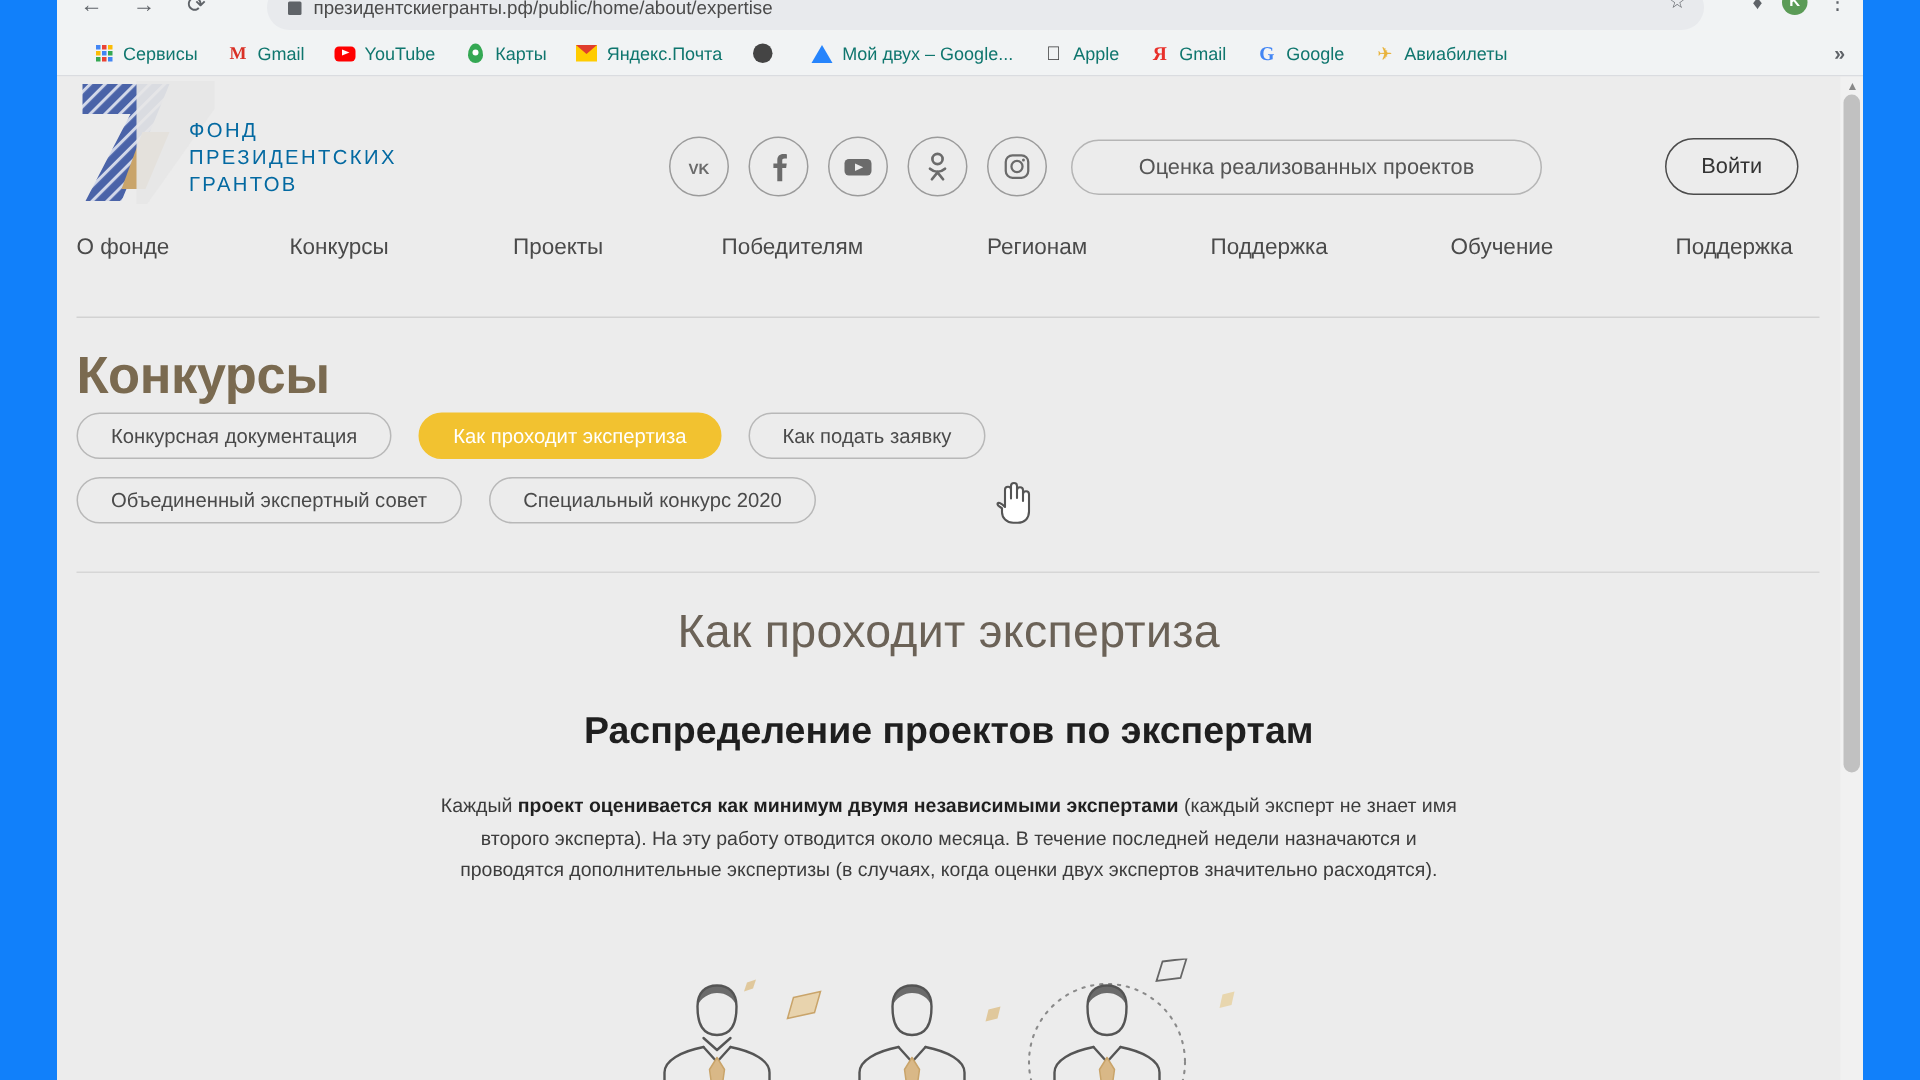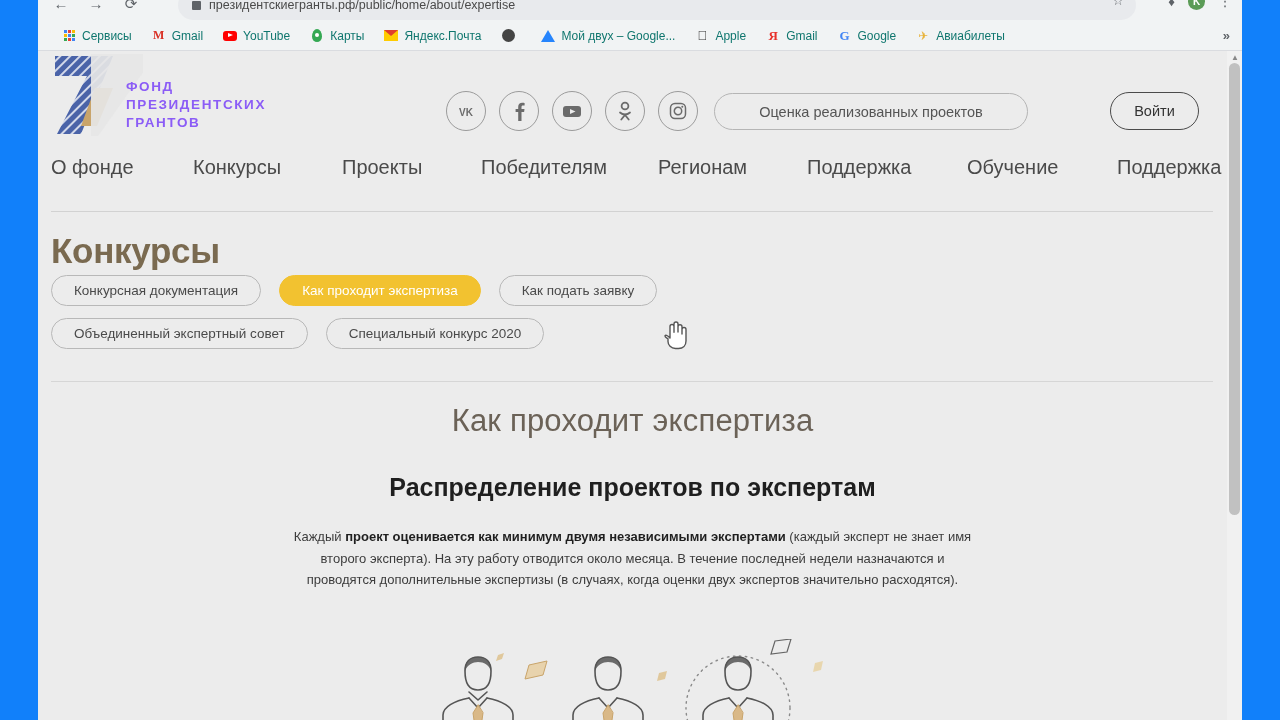--- a/index.html
+++ b/index.html
@@ -78,36 +78,36 @@
   
   .site-head { position: relative; height: 118px; }
   .logo-wrap { position: absolute; left: 13px; top: 0px; width: 230px; height: 95px; }
   .logo-mark { position: absolute; left: 0; top: 3px; width: 92px; height: 82px; overflow: hidden; }
   .logo-seven { position: absolute; left: 0; top: 0; width: 92px; height: 82px; }
   .logo-cover {
     position: absolute; left: 40px; top: -4px; width: 0; height: 0;
     border-left: 0 solid transparent; border-right: 68px solid transparent; border-top: 96px solid #e6e6e6;
     opacity: 0.92;
   }
-  .logo-text { position: absolute; left: 75px; top: 27px; font-size: 13.5px; font-weight: bold;
-               letter-spacing: 1.6px; color: #8b5cf6; line-height: 18px; }
+  .logo-text { position: absolute; left: 75px; top: 27px; font-size: 13.5px; font-weight: normal;
+               letter-spacing: 1.6px; color: #0369a1; line-height: 18px; }
 
   .socials { position: absolute; left: 408px; top: 40px; display: flex; gap: 13px; align-items: center; justify-content: center; }
   .soc { width: 40px; height: 40px; border-radius: 50%; border: 1.4px solid #9b9b9b; color: #6b6b6b;
          display: flex; align-items: center; justify-content: center; font-size: 16px; background: transparent; }
   .soc svg { display: block; }
   .pill-eval { position: absolute; left: 676px; top: 42px; width: 314px; height: 37px; border: 1.4px solid #b5b5b5;
                border-radius: 19px; display: flex; align-items: center; justify-content: center;
                font-size: 14.5px; color: #555; background: transparent; }
   .btn-login { position: absolute; right: 28px; top: 41px; width: 89px; height: 38px; border: 1.6px solid #4b4b4b;
                border-radius: 19px; display: flex; align-items: center; justify-content: center;
                font-size: 14.5px; color: #333; background: transparent; }
 
   .mainnav { position: absolute; left: 0; top: 105px; width: 1189px; height: 45px; }
-  .mainnav .nav-item { position: absolute; font-size: 20px; color: #4a4a4a; white-space: nowrap; }
+  .mainnav .nav-item { position: absolute; font-size: 15px; color: #4a4a4a; white-space: nowrap; }
   .nav-rule { position: absolute; left: 13px; top: 160px; width: 1162px; height: 1px; background: #d2d2d2; }
 
   
   .sec-title { position: absolute; left: 13px; top: 180px; font-size: 35px; font-weight: bold; color: #7a6a50;
                letter-spacing: -0.3px; }
   .chips { position: absolute; left: 13px; top: 224px; width: 1010px; }
   .chip-row { display: flex; gap: 18px; margin-bottom: 12px; }
   .chip { height: 31px; border-radius: 16px; border: 1.3px solid #b8b8b8; background: transparent;
           display: flex; align-items: center; justify-content: center; padding: 0 22px;
           font-size: 13.5px; color: #4a4a4a; white-space: nowrap; }

